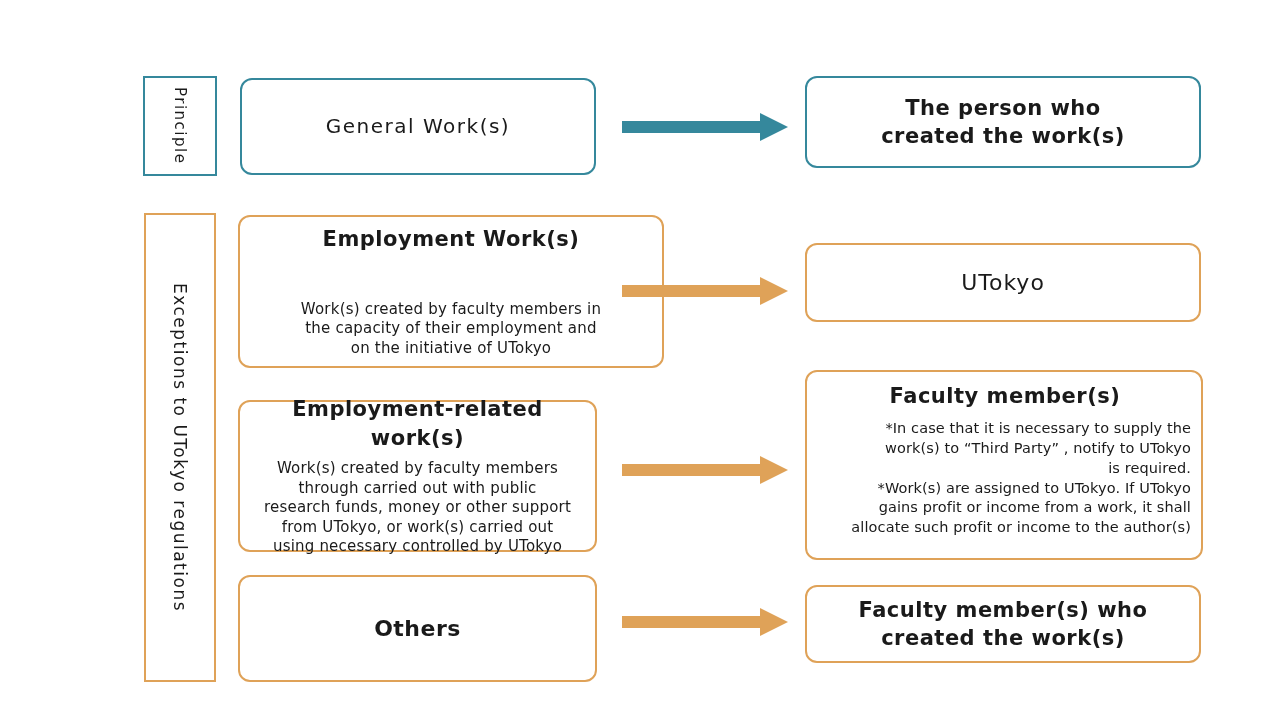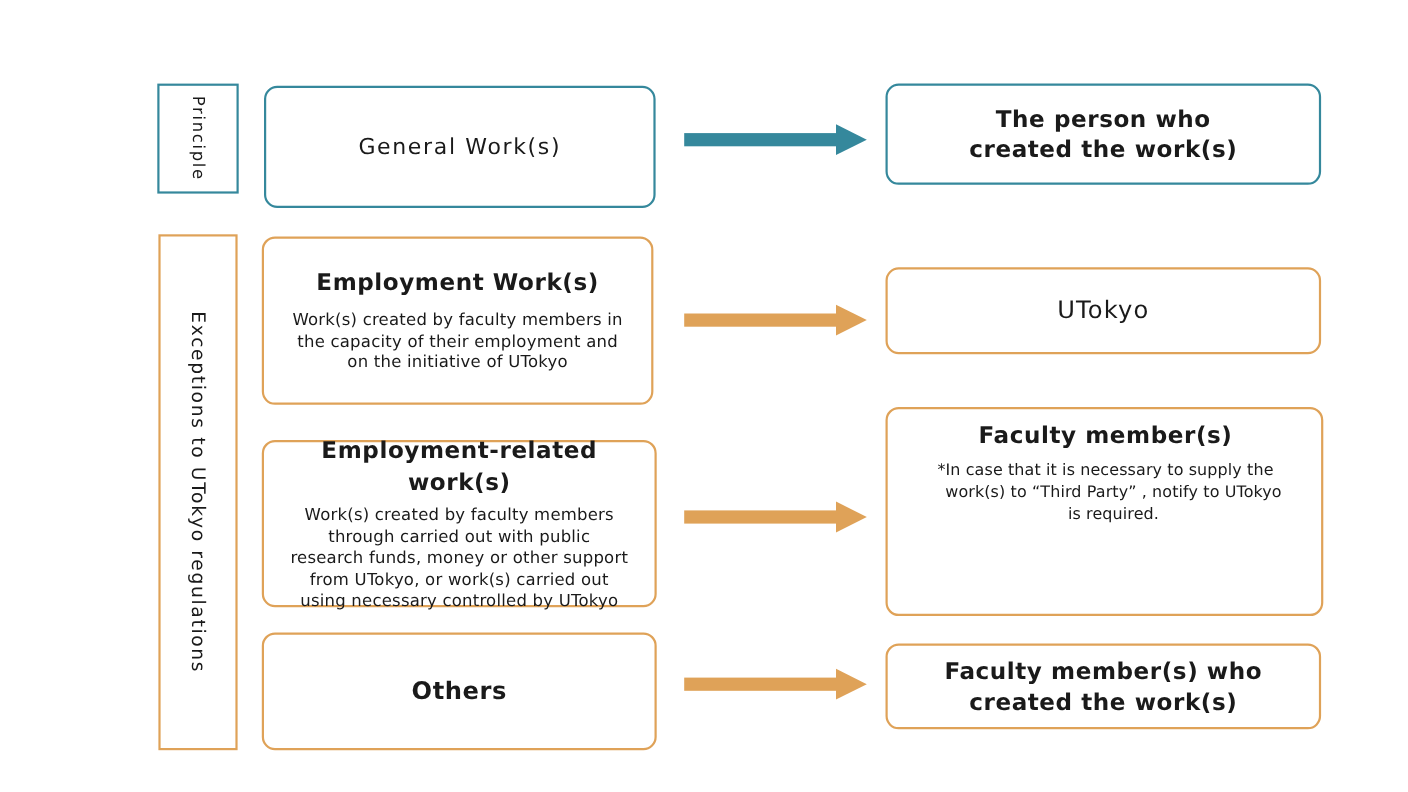--- a/index.html
+++ b/index.html
@@ -58,21 +58,21 @@
     line-height: 1.3;
     white-space: pre-line;
     margin-top: 10px;
     letter-spacing: 0.2px;
   }
   .arrow { position: absolute; }
   .notes-box { justify-content: flex-start; padding: 10px 10px 8px 12px; }
   .notes {
     margin-top: 9px;
     width: 100%;
-    text-align: center;
+    text-align: right;
     font-size: 14.5px;
     line-height: 1.36;
     letter-spacing: 0.1px;
   }
   .note {
     white-space: pre-line;
     padding-left: 1em;
     text-indent: -1em;
   }
 </style>
@@ -82,35 +82,35 @@
 <div class="stage">
 
   <div class="vbox teal" style="left:143px; top:76px; width:74px; height:100px;">
     <span class="vlabel" style="font-size:15px;">Principle</span>
   </div>
 
   <div class="vbox orange" style="left:144px; top:213px; width:72px; height:469px;">
     <span class="vlabel" style="font-size:17px;">Exceptions to UTokyo regulations</span>
   </div>
 
-  <div class="box teal" style="left:240px; top:78px; width:356px; height:111px;">
+  <div class="box teal" style="left:240px; top:78px; width:356px; height:97px;">
     <div class="title light" style="font-size:20px;">General Work(s)</div>
   </div>
 
   <svg class="arrow" style="left:620px; top:111px;" width="170" height="32" viewBox="0 0 170 32">
     <rect x="2" y="10" width="140" height="12" fill="#35889C"></rect>
     <polygon points="140,2 168,16 140,30" fill="#35889C"></polygon>
   </svg>
 
   <div class="box teal" style="left:805px; top:76px; width:396px; height:92px;">
     <div class="title" style="font-size:21px;">The person who
 created the work(s)</div>
   </div>
 
-  <div class="box orange" style="left:238px; top:215px; width:356px; height:153px; padding:8px 10px;">
+  <div class="box orange" style="left:238px; top:215px; width:426px; height:153px; padding:8px 10px;justify-content:space-between;">
     <div class="title" style="font-size:21px;">Employment Work(s)</div>
     <div class="body-text">Work(s) created by faculty members in
 the capacity of their employment and
 on the initiative of UTokyo</div>
   </div>
 
   <svg class="arrow" style="left:620px; top:275px;" width="170" height="32" viewBox="0 0 170 32">
     <rect x="2" y="10" width="140" height="12" fill="#DFA258"></rect>
     <polygon points="140,2 168,16 140,30" fill="#DFA258"></polygon>
   </svg>
@@ -132,20 +132,23 @@
     <rect x="2" y="10" width="140" height="12" fill="#DFA258"></rect>
     <polygon points="140,2 168,16 140,30" fill="#DFA258"></polygon>
   </svg>
 
   <div class="box orange notes-box" style="left:805px; top:370px; width:398px; height:190px;">
     <div class="title" style="font-size:21px;">Faculty member(s)</div>
     <div class="notes">
       <div class="note">*In case that it is necessary to supply the
 work(s) to “Third Party” , notify to UTokyo
 is required.</div>
+      <div class="note">*Work(s) are assigned to UTokyo. If UTokyo
+gains profit or income from a work, it shall
+allocate such profit or income to the author(s)</div>
     </div>
   </div>
 
   <div class="box orange" style="left:238px; top:575px; width:359px; height:107px;">
     <div class="title" style="font-size:22px;">Others</div>
   </div>
 
   <svg class="arrow" style="left:620px; top:606px;" width="170" height="32" viewBox="0 0 170 32">
     <rect x="2" y="10" width="140" height="12" fill="#DFA258"></rect>
     <polygon points="140,2 168,16 140,30" fill="#DFA258"></polygon>

